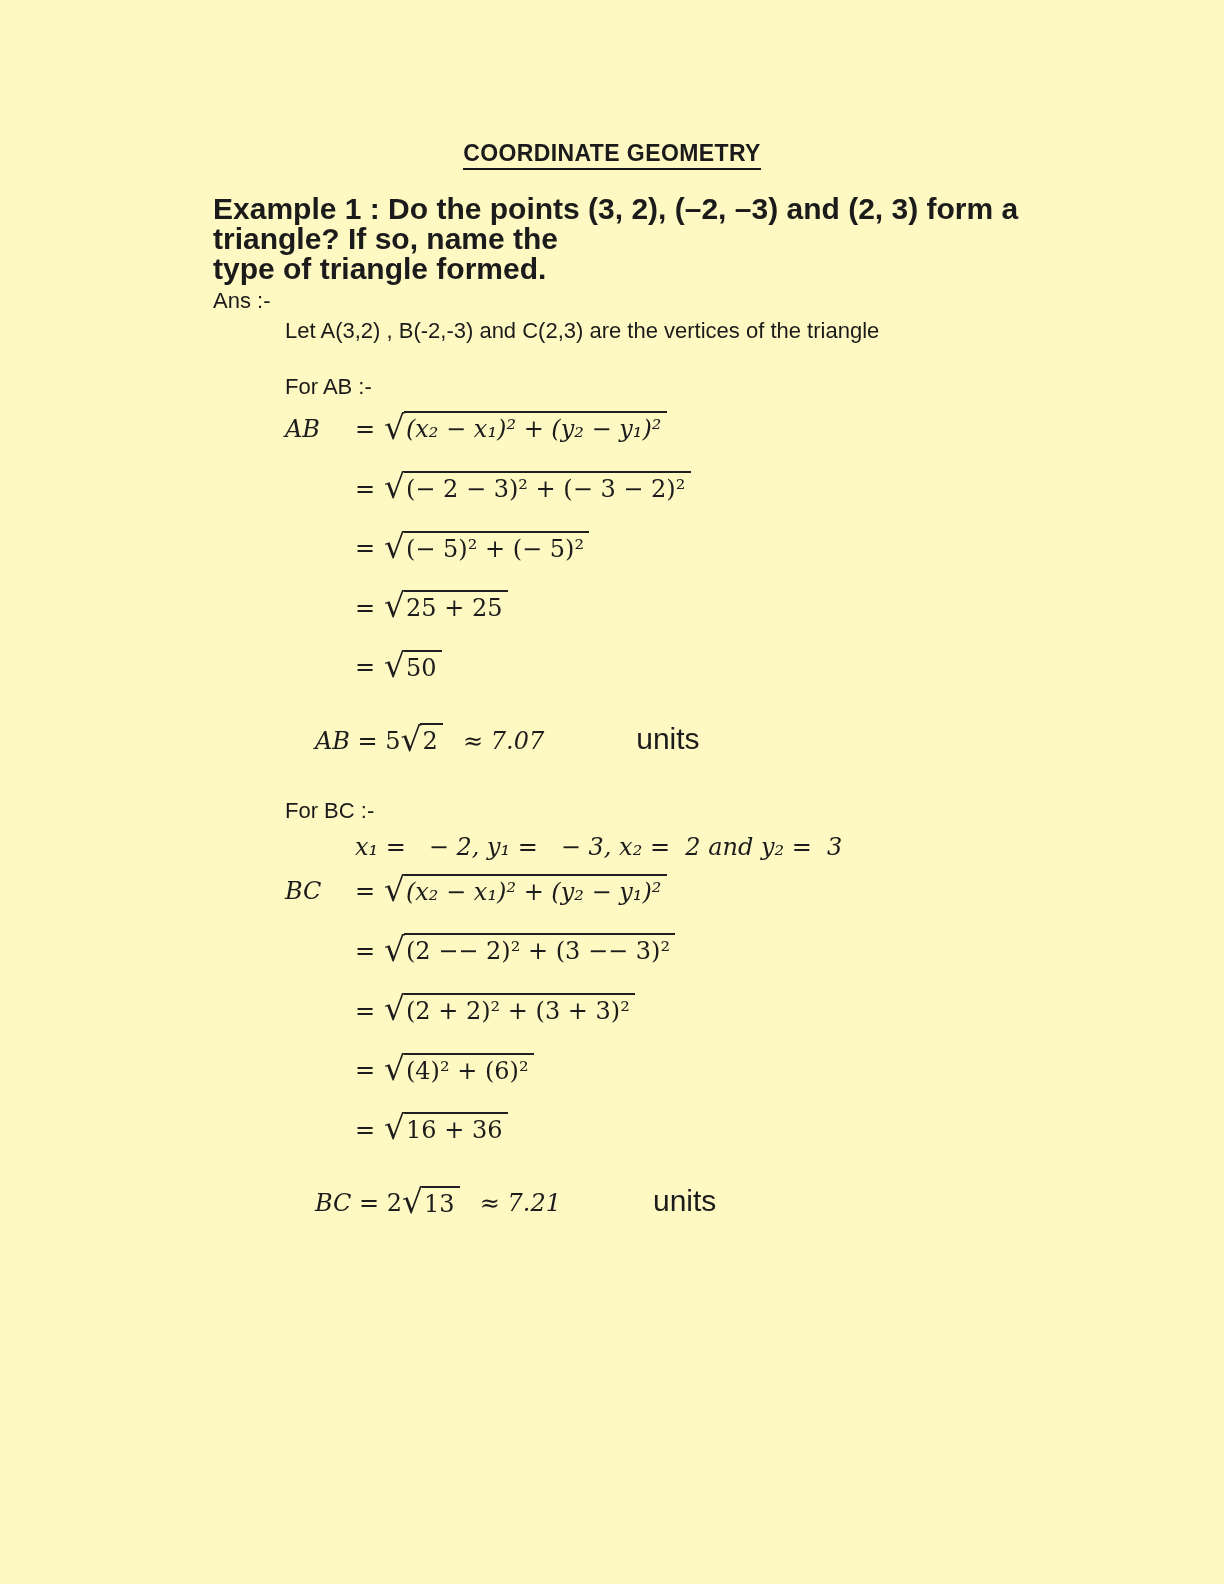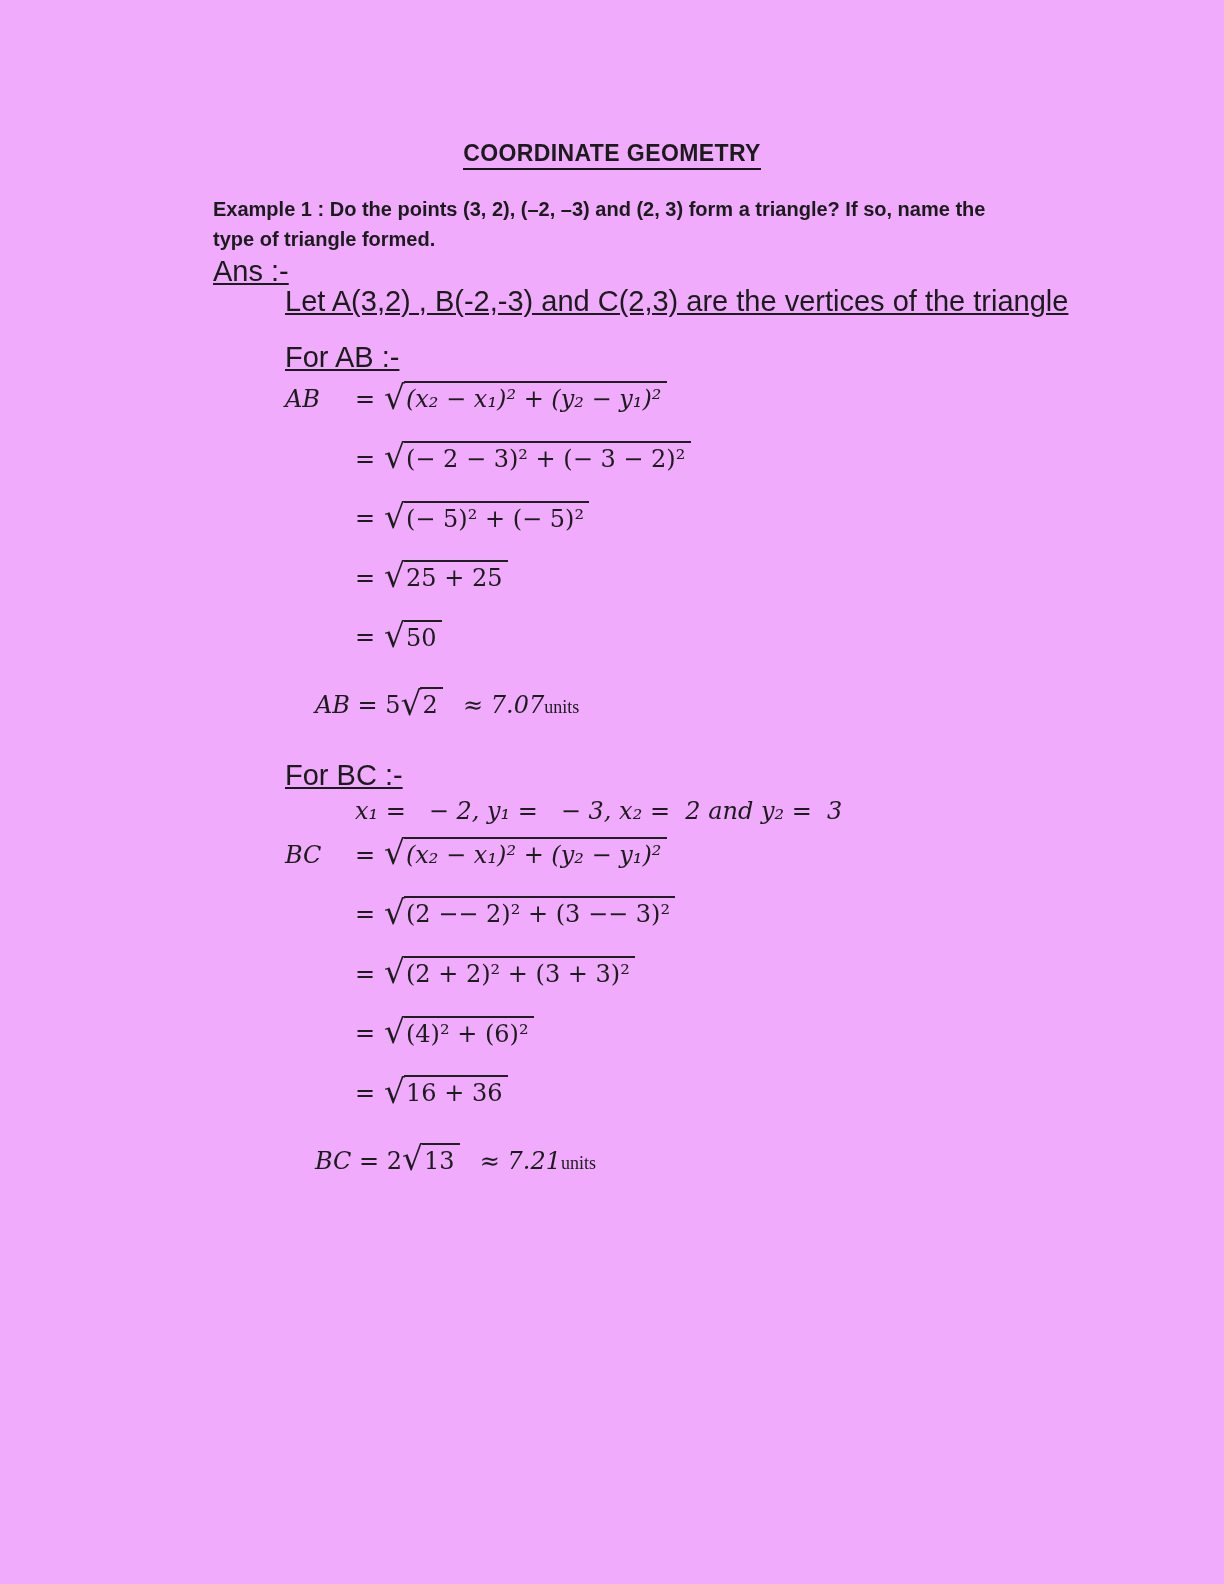--- a/index.html
+++ b/index.html
@@ -1,48 +1,47 @@
 <!DOCTYPE html>
 <html><head>
 <meta charset="utf-8">
 <style>
   html, body { margin: 0; padding: 0; background: #ffffff; }
   .page {
     position: relative;
     width: 1224px;
     height: 1584px;
-    background: #f0abfc;
+    background: #fef9c3;
     color: #1b1b1b;
     overflow: hidden;
     font-family: "Liberation Sans", "DejaVu Sans", sans-serif;
   }
   .title-wrap {
     padding-top: 140px;
     text-align: center;
     margin-bottom: 24px;
   }
   .title {
     display: inline-block;
     font-size: 23px;
     font-weight: bold;
     letter-spacing: 0.4px;
     border-bottom: 2.5px solid #161616;
     padding-bottom: 1px;
   }
   .statement {
     margin: 0 90px 2px 213px;
-    font-size: 20px;
+    font-size: 30px;
     font-weight: bold;
     line-height: 30px;
   }
   .plain {
-    font-size: 29px;
+    font-size: 22px;
     font-weight: normal;
     line-height: 30px;
-    text-decoration: underline;
   }
   .ans { margin: 0 0 0 213px; }
   .given-line { margin: 0 0 0 285px; }
   .section-heading { margin: 26px 0 4px 285px; }
 
   .math {
     font-family: "DejaVu Serif", "Liberation Serif", serif;
     font-size: 24px;
     white-space: pre;
     color: #1c1c1c;
@@ -76,22 +75,23 @@
     padding: 0.07em 0.22em 0 0.1em;
   }
 
   .result-row {
     margin: 40px 0 30px 315px;
     white-space: pre;
     line-height: 1.15;
   }
   .result-approx { margin-left: 20px; font-style: italic; }
   .result-unit {
-    font-family: Liberation Serif, serif;
-    font-size: 18px;
+    font-family: Liberation Sans, sans-serif;
+    font-size: 30px;
+    margin-left: 92px;
   }
   .bc-heading { margin-top: 40px; }
 </style>
 </head>
 <body>
 
 <div class="page">
 
   <div class="title-wrap">
     <span class="title">COORDINATE GEOMETRY</span>

